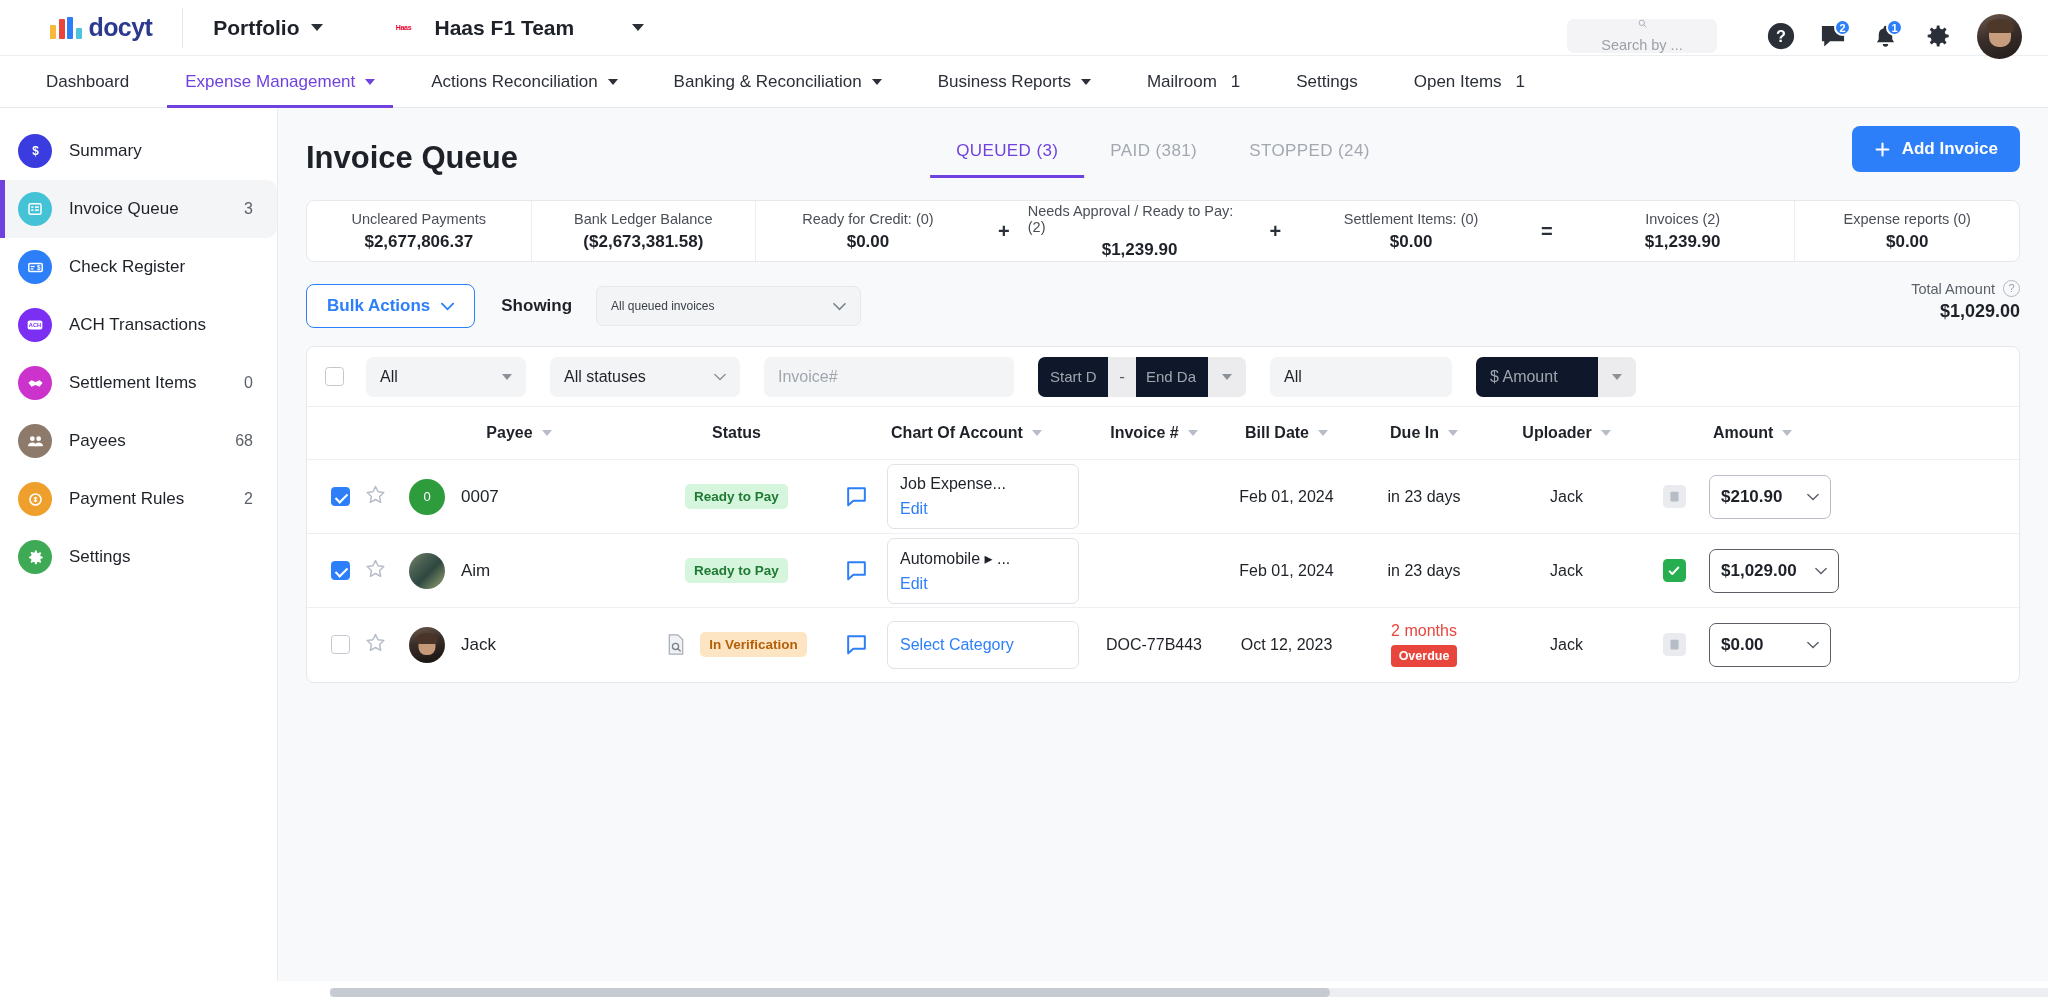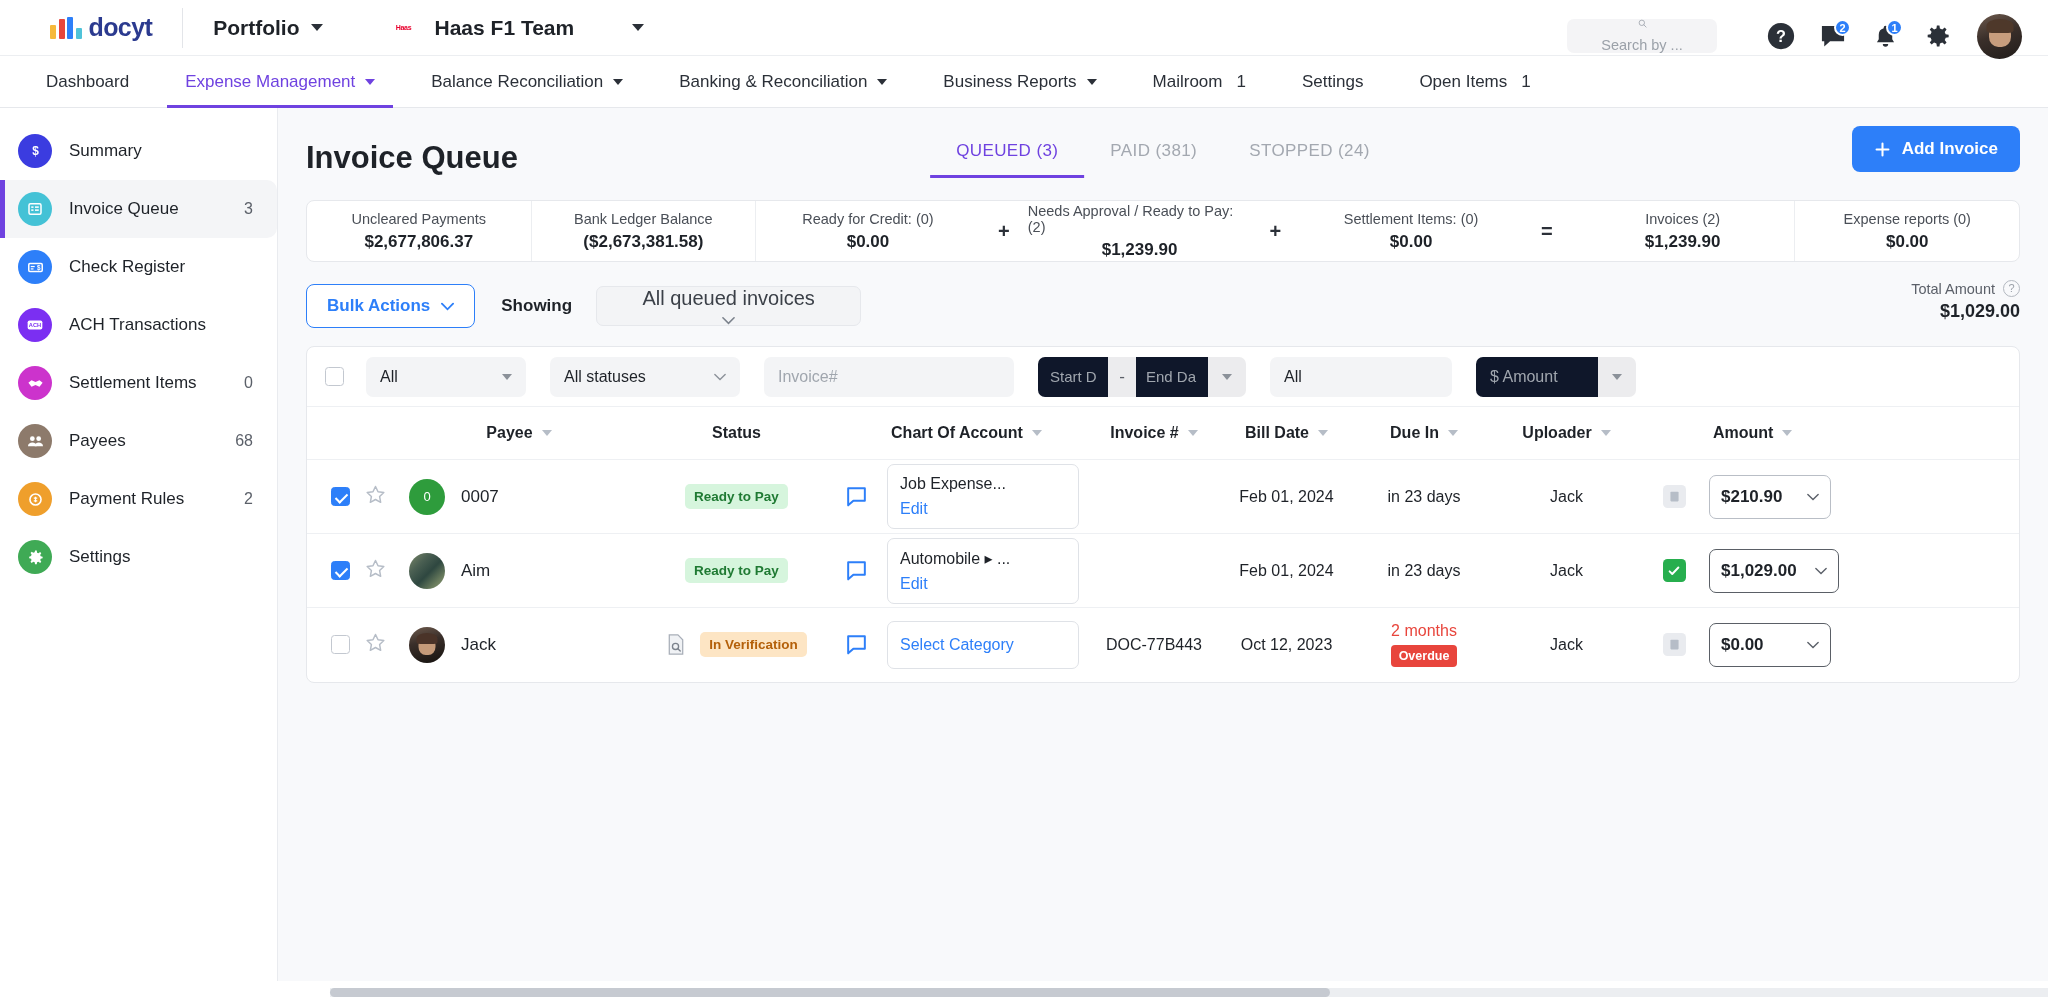--- a/index.html
+++ b/index.html
@@ -132,21 +132,21 @@
   
   .toolbar { display:flex; align-items:center; margin-top:20px; height:48px; position:relative; }
   .bulk-btn {
     border:1px solid #2d7ff9; color:#2d7ff9; background:#fff; border-radius:8px;
     height:44px; padding:0 20px; font-size:17px; font-weight:700; cursor:pointer;
     display:flex; align-items:center; gap:11px; font-family:"Liberation Sans",sans-serif;
   }
   .showing-lbl { font-size:17px; font-weight:700; color:#1e2228; margin-left:26px; }
   .showing-sel {
     margin-left:24px; width:265px; height:40px; background:#f3f4f6; border:1px solid #e6e8ec; border-radius:7px;
-    display:flex; align-items:center; justify-content:space-between; padding:0 14px; font-size:20px; color:#3b4048; cursor:pointer;flex-direction:column;
+    display:flex; align-items:center; justify-content:space-between; padding:0 14px; font-size:12px; color:#3b4048; cursor:pointer;
   }
   .total-wrap { position:absolute; right:0; top:-2px; text-align:right; }
   .total-lbl { font-size:14.5px; color:#5b6069; display:flex; align-items:center; gap:8px; justify-content:flex-end;}
   .total-val { font-size:18px; font-weight:700; color:#1e2228; margin-top:4px; }
   .qmark {
     width:17px;height:17px;border-radius:50%;border:1.4px solid #b3b8c0;color:#9ba1a9;
     font-size:11px;display:inline-flex;align-items:center;justify-content:center; line-height:1;
   }
 
   
@@ -291,21 +291,21 @@
 
   <div class="navbar">
     <div class="nav-item" style="margin-left:18px;">
       <span>Dashboard</span>
     </div>
     <div class="nav-item active">
       <span>Expense Management</span>
       <span class="caret sm" style="border-top-color:#6f42e0;"></span>
     </div>
     <div class="nav-item">
-      <span>Balance Reconciliation</span>
+      <span>Actions Reconciliation</span>
       <span class="caret sm"></span>
     </div>
     <div class="nav-item">
       <span>Banking &amp; Reconciliation</span>
       <span class="caret sm"></span>
     </div>
     <div class="nav-item">
       <span>Business Reports</span>
       <span class="caret sm"></span>
     </div>

